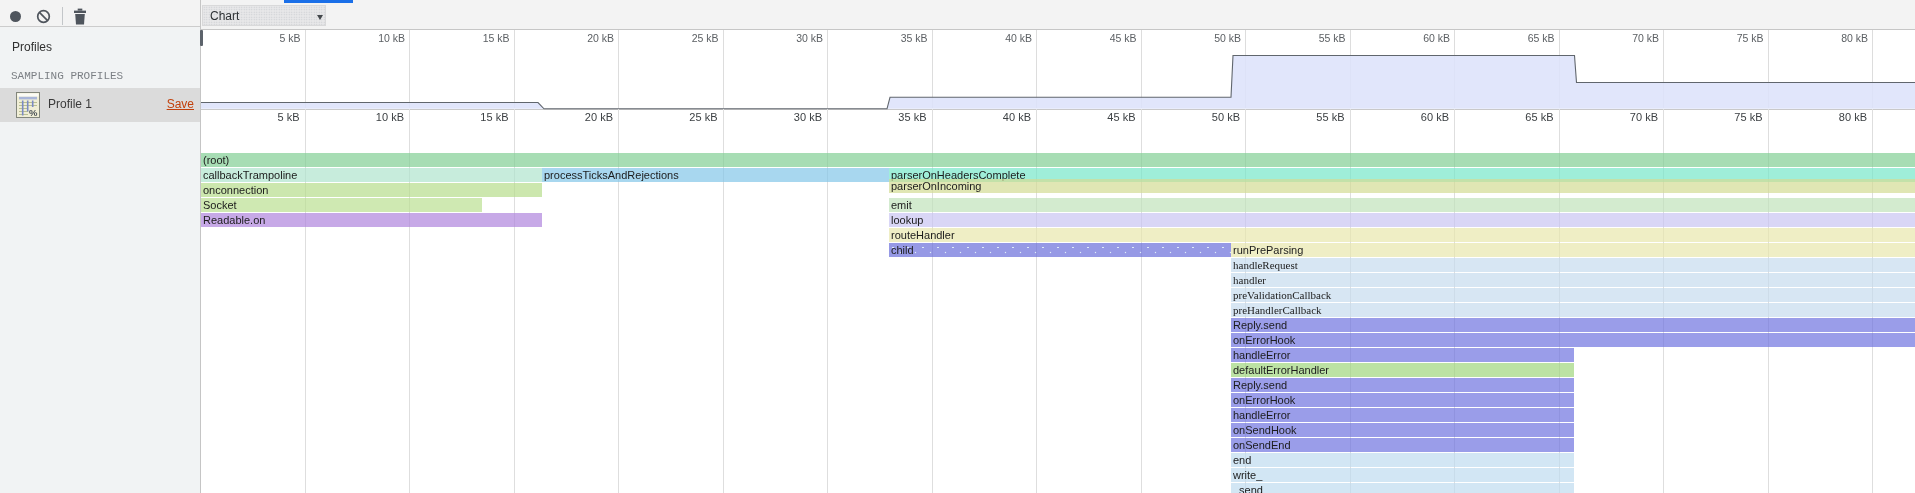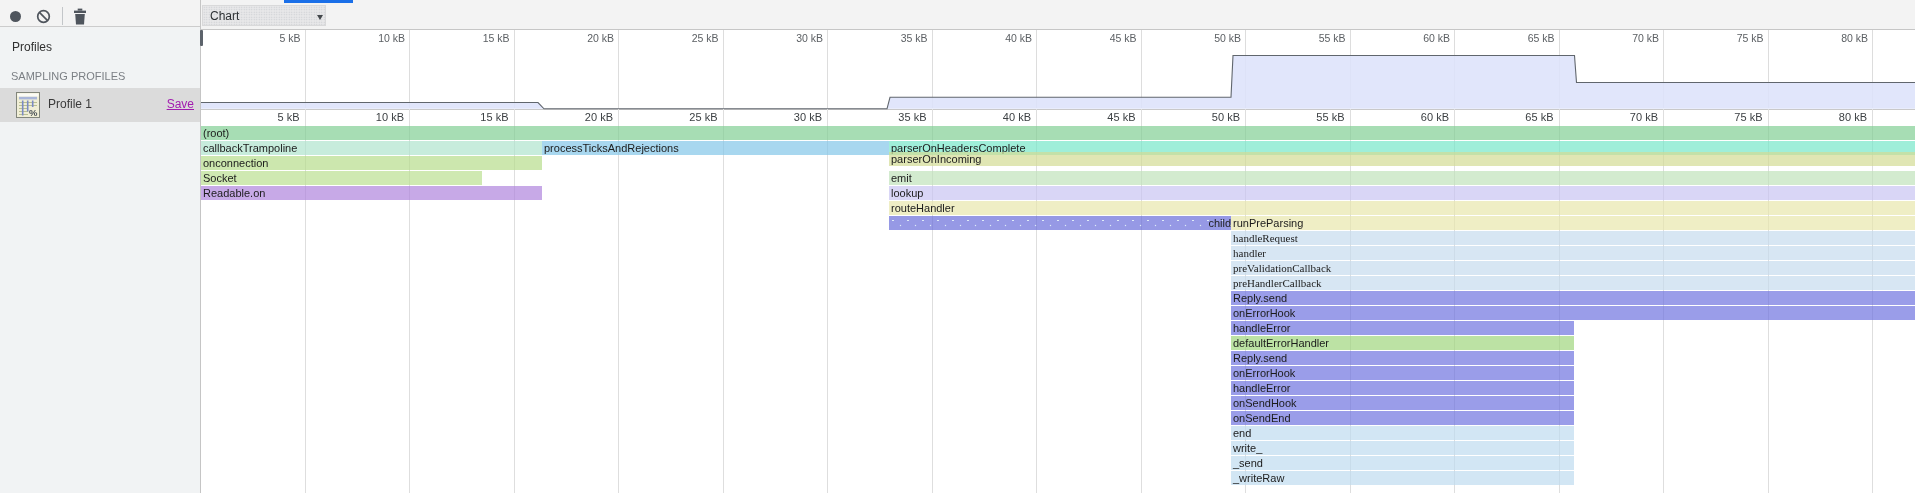--- a/index.html
+++ b/index.html
@@ -12,24 +12,24 @@
   background:#f1f3f4; }
 #sbtoolbar { position:absolute; left:0; top:0; width:200px; height:27px;
   background:#f3f3f3; border-bottom:1px solid #cccccc; }
 #rec { position:absolute; left:10px; top:11px; width:11px; height:11px;
   border-radius:50%; background:#4f555d; }
 #divider { position:absolute; left:200px; top:0; width:1px; height:493px;
   background:#c5c5c5; }
 #sep1 { position:absolute; left:62px; top:7px; width:1px; height:18px; background:#c3c6c9; }
 .toolicon { position:absolute; }
 #profiles-label { position:absolute; left:12px; top:40px; font-size:12px; color:#303030; }
-#sampling-label { position:absolute; left:11px; top:70px; font-size:11px; color:#7b7f84; }
+#sampling-label { position:absolute; left:11px; top:70px; font-size:11px; color:#7b7f84;font-family:Liberation Mono, monospace; }
 #profilerow { position:absolute; left:0; top:88px; width:200px; height:34px; background:#dbdbdb; }
 #profilerow .name { position:absolute; left:48px; top:9px; font-size:12px; color:#3a3a3a; }
-#profilerow .save { position:absolute; right:6px; top:9px; font-size:12px; color:#a21caf;
+#profilerow .save { position:absolute; right:6px; top:9px; font-size:12px; color:#c2410c;
   text-decoration:underline; }
 #profilerow svg { position:absolute; left:16px; top:4px; }
 
 
 #main { position:absolute; left:201px; top:0; width:1714px; height:493px; background:#fff; }
 #mtoolbar { position:absolute; left:0; top:0; width:1714px; height:30px;
   background:#f3f3f3; border-bottom:1px solid #c6c6c6; }
 #blueline { position:absolute; left:83px; top:0px; width:69px; height:2.5px; background:#1a6fe8; }
 #chartsel { position:absolute; left:1px; top:5px; width:124px; height:21px;
   background-color:#e8e8e9; border:1px solid #d9d9da;
@@ -49,36 +49,36 @@
 
 #ruler { position:absolute; left:0; top:108px; width:1714px; height:18px; }
 .rlabel { position:absolute; top:3px; width:70px; text-align:right; font-size:11px; color:#3c4043; }
 
 
 .grid { position:absolute; top:109px; width:1px; height:384px; background:#dedede; }
 .ogrid { position:absolute; top:0px; width:1px; height:78px; background:#dddddd; }
 
 
 .seg { position:absolute; height:14px; font-size:11px; color:#1c1c1c;
-  line-height:14px; padding-left:2px; white-space:nowrap; overflow:hidden; }
+  line-height:14px; padding-left:2px; white-space:nowrap; overflow:hidden;margin-top:27px; }
 .c-root { background:rgba(129,206,148,.7); }
 .c-cbt  { background:rgba(175,228,205,.7); }
 .c-ptar { background:rgba(131,198,232,.7); }
 .c-pohc { background:rgba(118,231,201,.7); }
 .c-onc  { background:rgba(182,221,139,.7); }
 .c-poi  { background:rgba(211,220,148,.7); }
 .c-sock { background:rgba(186,224,146,.7); }
 .c-emit { background:rgba(192,226,186,.7); }
 .c-rdon { background:rgba(175,132,221,.7); }
 .c-lkp  { background:rgba(201,196,242,.7); }
 .c-rh   { background:rgba(232,231,172,.7); }
 .c-child{ background-color:rgba(106,109,218,.7);
   background-image:radial-gradient(circle at 4px 4.5px, rgba(240,255,252,.8) 0.6px, transparent 1.05px),
                    radial-gradient(circle at 11.5px 9.5px, rgba(240,255,252,.8) 0.6px, transparent 1.05px);
-  background-size:15px 14px,15px 14px;text-align:right; }
+  background-size:15px 14px,15px 14px; }
 .c-lb   { background:rgba(198,219,238,.7);font-family:Liberation Serif, serif; }
 .c-pu   { background:rgba(111,116,224,.7); }
 .c-deh  { background:rgba(159,214,125,.7); }
 .c-lb2  { background:rgba(191,219,239,.7); }
 </style>
 </head>
 <body>
 <div id="app">
   <div id="sidebar">
     <div id="sbtoolbar">

